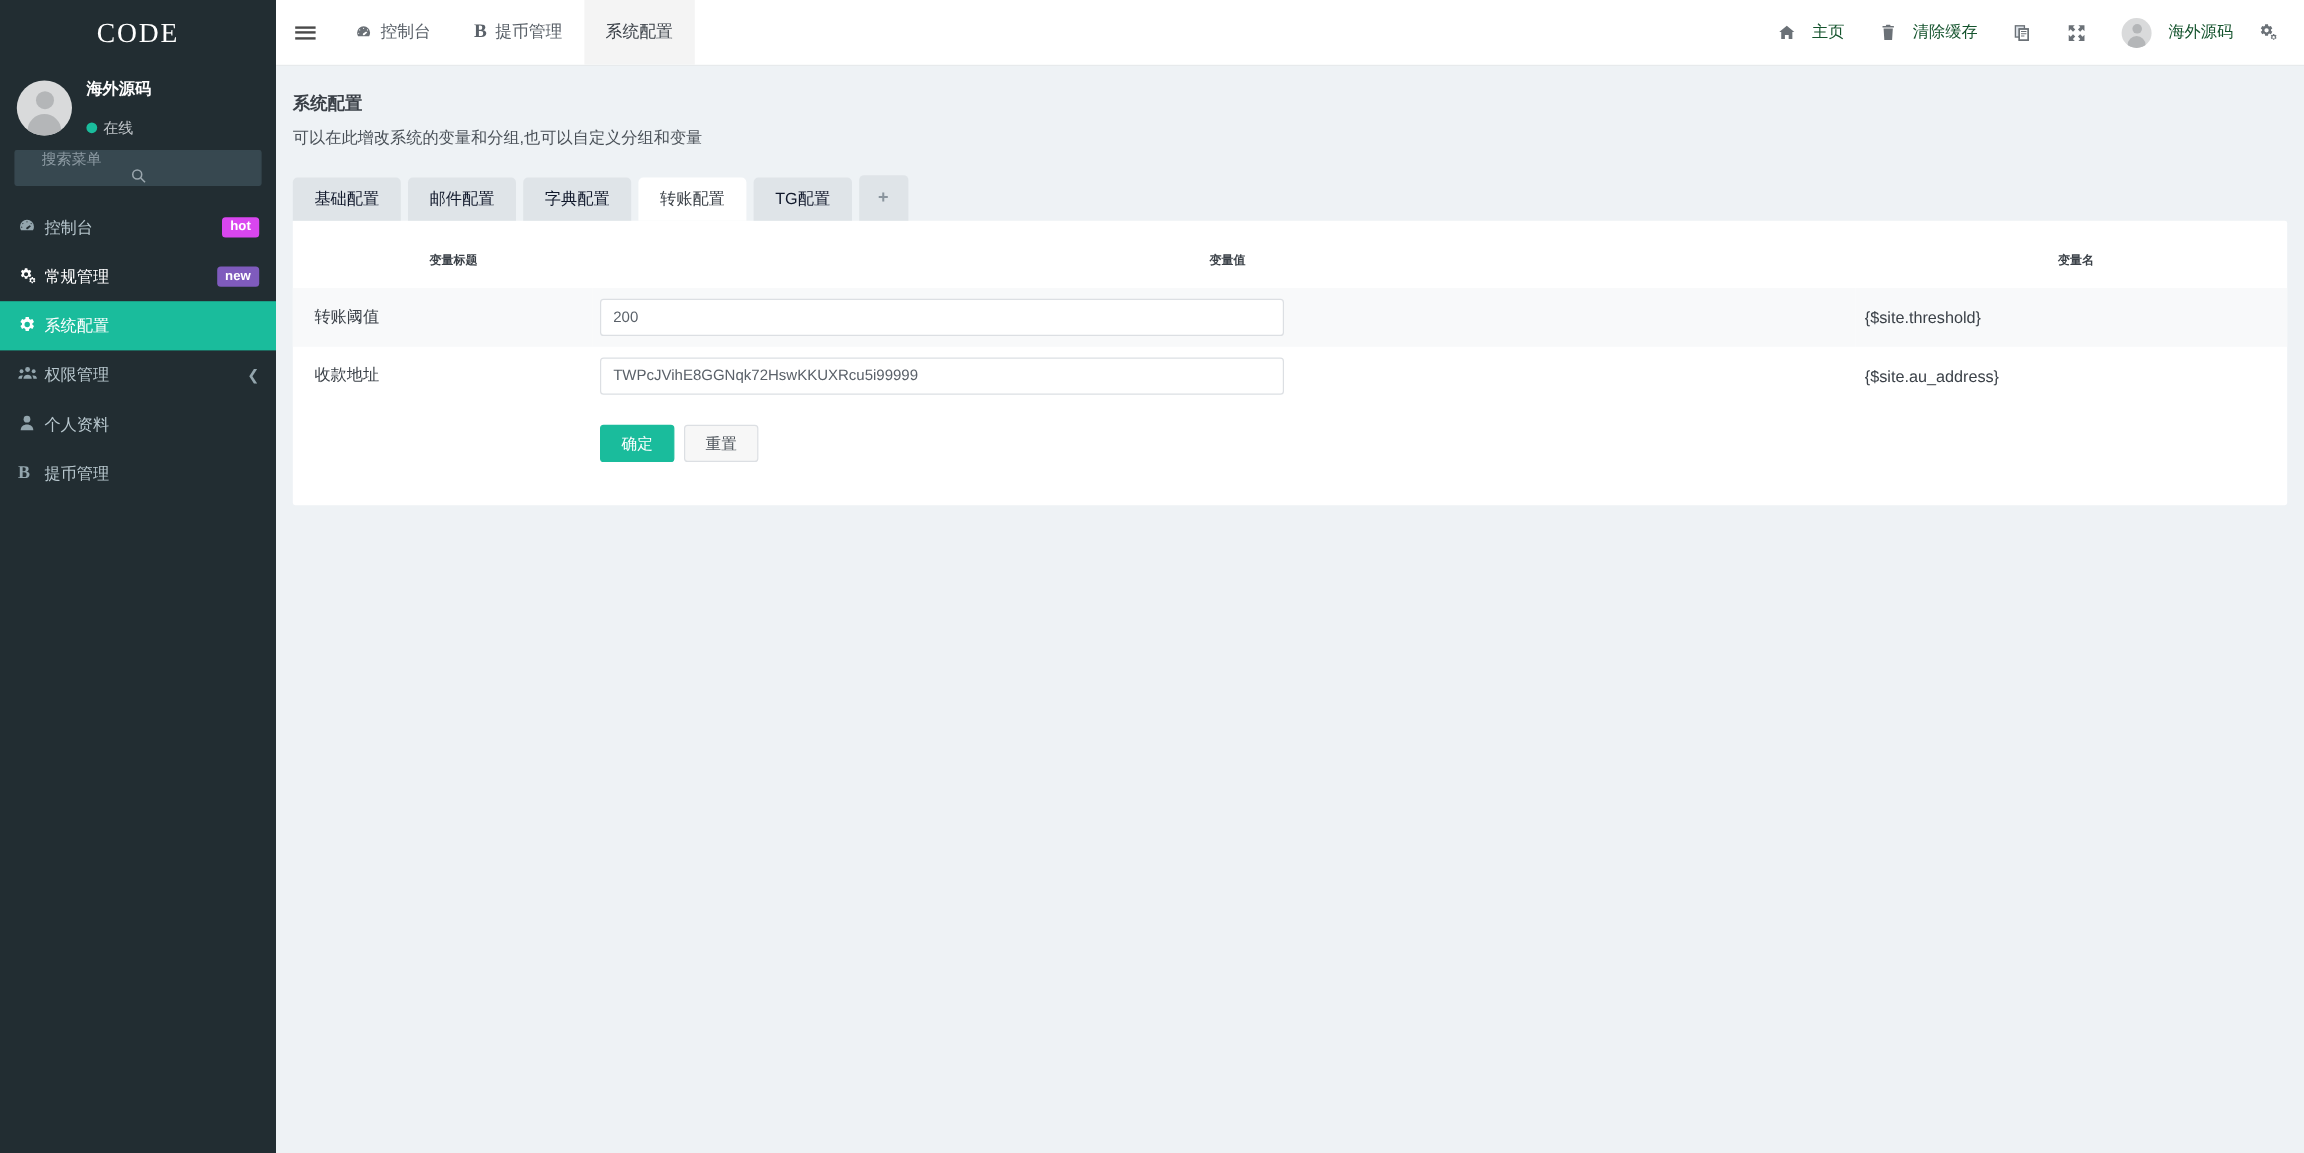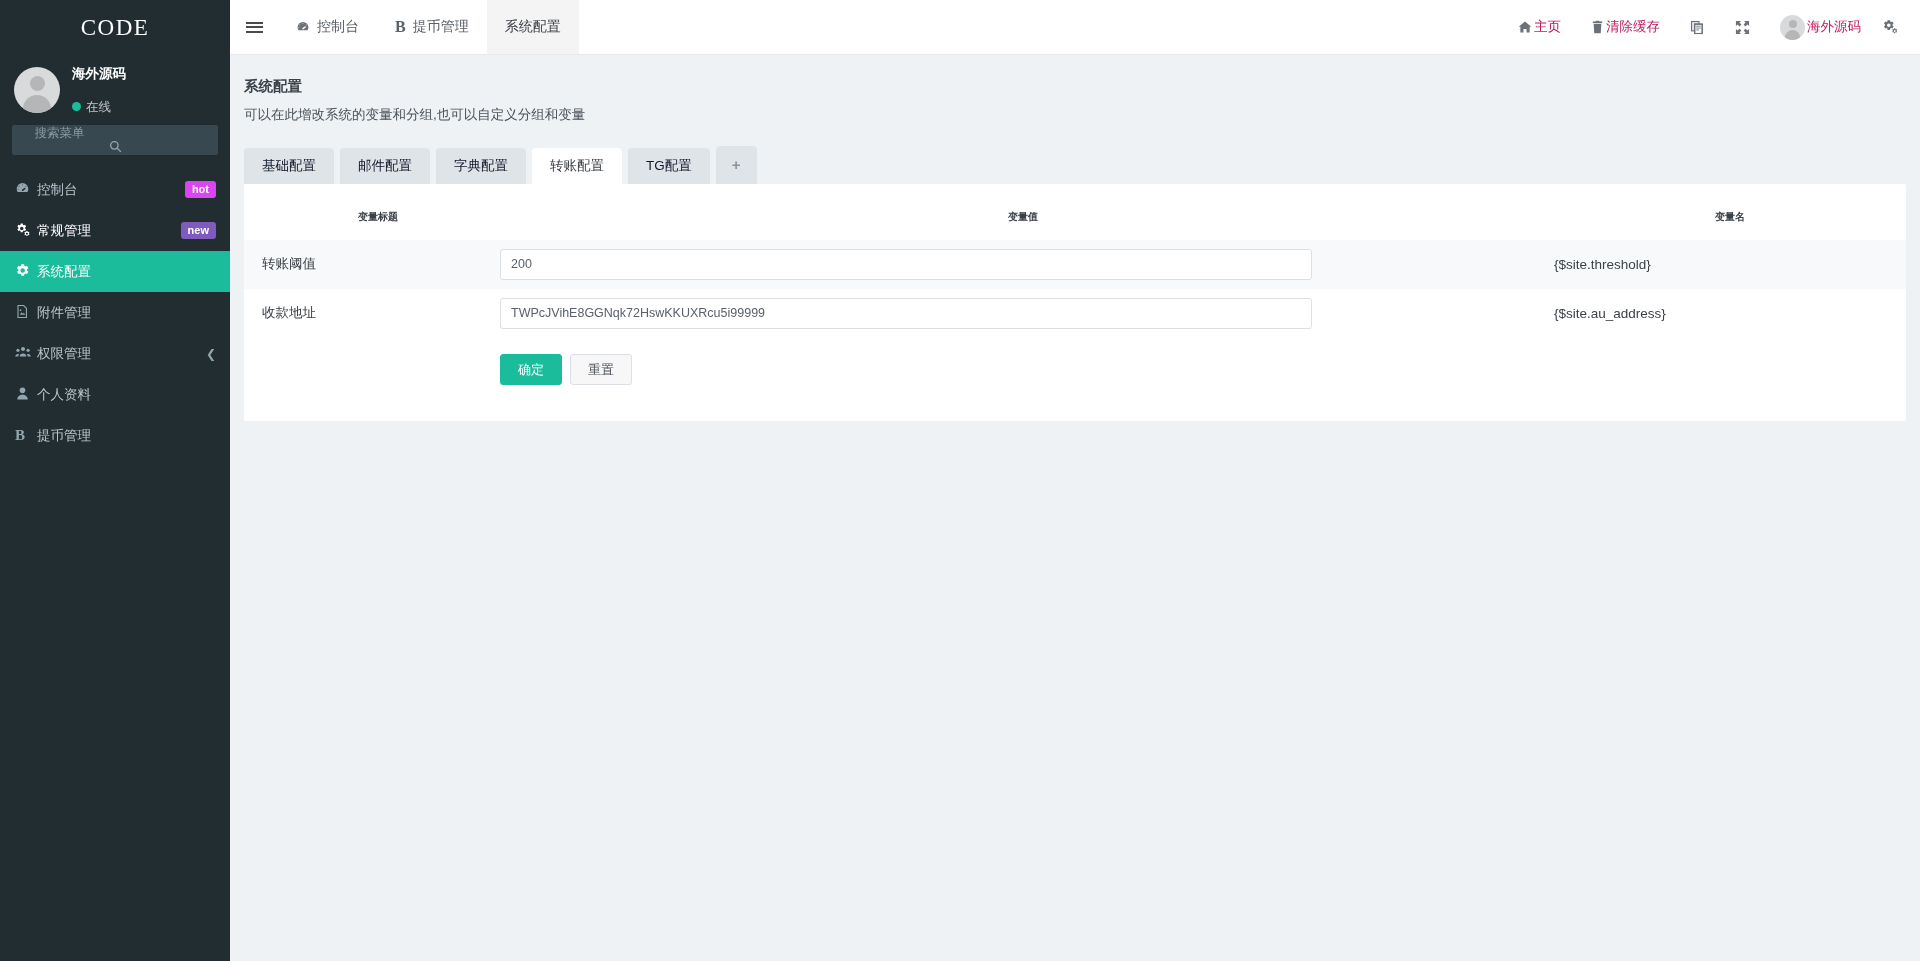--- a/index.html
+++ b/index.html
@@ -121,22 +121,22 @@
     display: flex; align-items: center; gap: 7px;
     padding: 0 18px;
     font-size: 14px; color: #5a6169;
     cursor: pointer; white-space: nowrap;
   }
   .nav-tab.active { background: #f4f4f4; color: #3b4148; }
   .nav-tab .b-icon { font-family: "Liberation Serif", serif; font-weight: bold; font-size: 16px; }
   .topbar-spacer { flex: 1; }
   .topbar-right { display: flex; align-items: center; gap: 0; padding-right: 12px; }
   .tb-item {
-    display: flex; align-items: center; gap: 2px;
-    font-size: 13.5px; color: #be185d;
+    display: flex; align-items: center; gap: 14px;
+    font-size: 13.5px; color: #14532d;
     padding: 0 15px; height: 55px; cursor: pointer;
     white-space: nowrap;
   }
   .tb-icon { font-size: 13px; color: #6b7177; display:inline-flex; }
   .avatar-sm {
     width: 25px; height: 25px; border-radius: 50%;
     background: #d9dadb; position: relative; overflow: hidden;
     flex: 0 0 25px;
   }
   .avatar-sm::before {
@@ -182,21 +182,21 @@
   table.cfg th.c1, table.cfg td.c1 { width: 250px; padding-left: 18px; }
   table.cfg th.c2, table.cfg td.c2 { width: auto; padding-left: 6px; }
   table.cfg th.c3, table.cfg td.c3 { width: 360px; padding-left: 8px; }
   table.cfg tbody tr.row-alt { background: #f8f9fa; }
   table.cfg td {
     font-size: 13.5px; color: #3b4148;
     padding-top: 9px; padding-bottom: 9px;
     vertical-align: middle;
   }
   .field {
-    width: 812px; height: 31px;
+    width: 570px; height: 31px;
     border: 1px solid #dcdfe3; border-radius: 3px;
     background: #ffffff;
     padding: 0 10px;
     font-size: 12.5px; color: #5a6169;
     outline: none;
     font-family: "Liberation Sans", sans-serif;
   }
   .btn-row { padding: 16px 0 22px 256px; display: flex; gap: 8px; }
   .btn {
     border: 1px solid transparent; border-radius: 3px;
@@ -265,30 +265,20 @@
 
       <div class="menu-item active">
         <span class="mi-icon">
           <svg width="15" height="15" viewBox="0 0 16 16" fill="currentColor">
             <path d="M6.75 1.2 6.5 3a5 5 0 0 0-1.25.73L3.6 3.05 2.15 5.6l1.45 1.1a5 5 0 0 0 0 1.45L2.15 9.25 3.6 11.8l1.65-.68c.38.3.8.55 1.25.73l.25 1.8h2.9l.25-1.8c.45-.18.87-.43 1.25-.73l1.65.68 1.45-2.55-1.45-1.1a5 5 0 0 0 0-1.45l1.45-1.1-1.45-2.55-1.65.68A5 5 0 0 0 9.9 3l-.25-1.8h-2.9zM8.2 5.5a2.4 2.4 0 1 1 0 4.8 2.4 2.4 0 0 1 0-4.8z"></path>
           </svg>
         </span>
         <span class="mi-label">系统配置</span>
       </div>
 
-      <div class="menu-item">
-        <span class="mi-icon">
-          <svg width="15" height="15" viewBox="0 0 16 16" fill="none" stroke="currentColor" stroke-width="1.2">
-            <path d="M3.2 1.6h6l3 3v9.8H3.2z"></path>
-            <path d="M5.1 11.4l2-2.6 1.4 1.7 1-1.2 1.4 2.1z" fill="currentColor" stroke="none"></path>
-            <circle cx="5.9" cy="6.6" r="0.9" fill="currentColor" stroke="none"></circle>
-          </svg>
-        </span>
-        <span class="mi-label">附件管理</span>
-      </div>
 
       <div class="menu-item">
         <span class="mi-icon">
           <svg width="16" height="15" viewBox="0 0 18 16" fill="currentColor">
             <circle cx="9" cy="4" r="2.3"></circle>
               <path d="M5.1 12.6c0-2.2 1.8-3.6 3.9-3.6s3.9 1.4 3.9 3.6z"></path>
             <circle cx="3.3" cy="5.6" r="1.8"></circle>
               <path d="M0.3 12.6c0-1.8 1.4-2.9 3-2.9.5 0 1 .07 1.4.22-.7.66-1.1 1.6-1.1 2.68z"></path>
             <circle cx="14.7" cy="5.6" r="1.8"></circle>
               <path d="M17.7 12.6c0-1.8-1.4-2.9-3-2.9-.5 0-1 .07-1.4.22.7.66 1.1 1.6 1.1 2.68z"></path>

